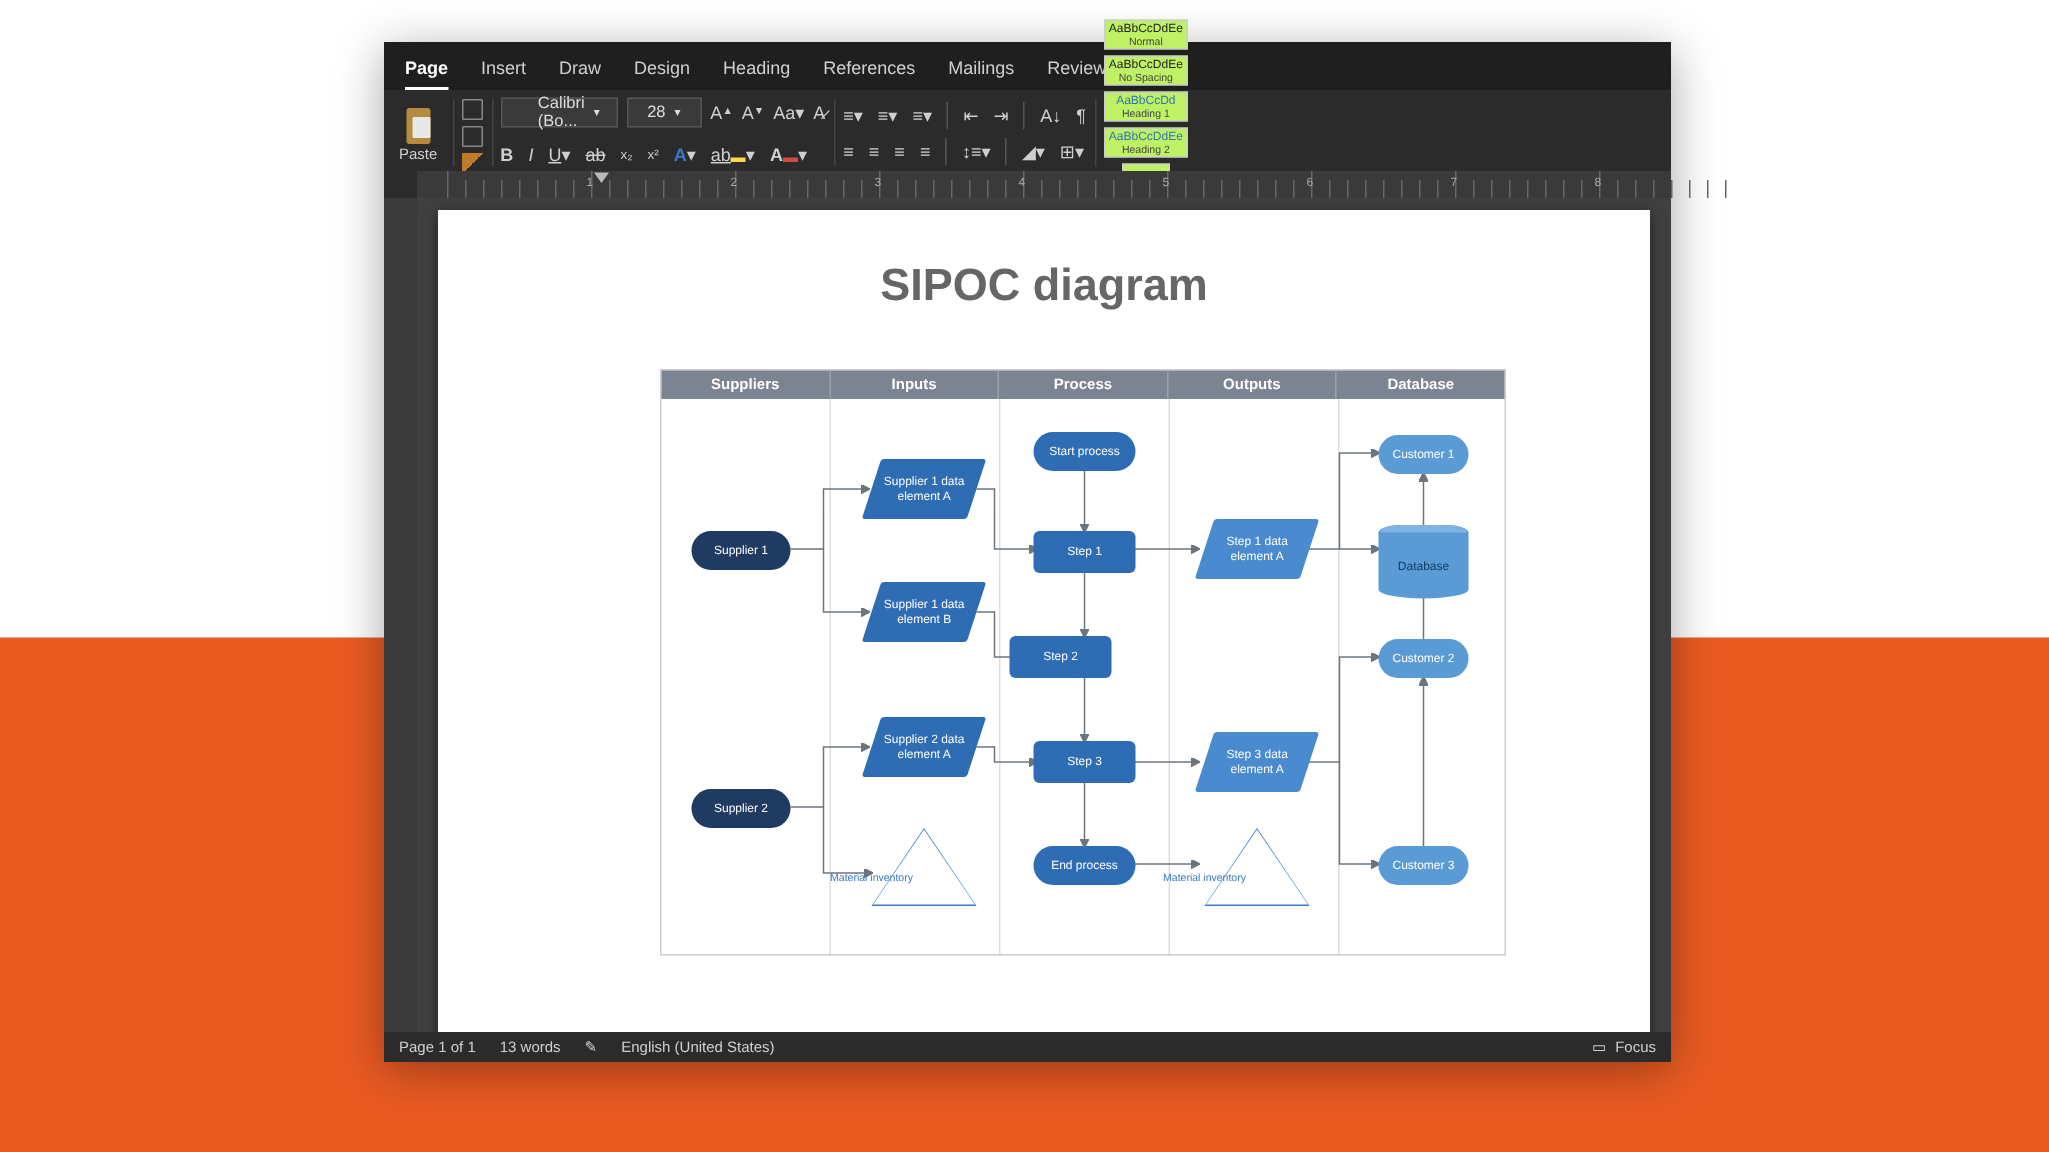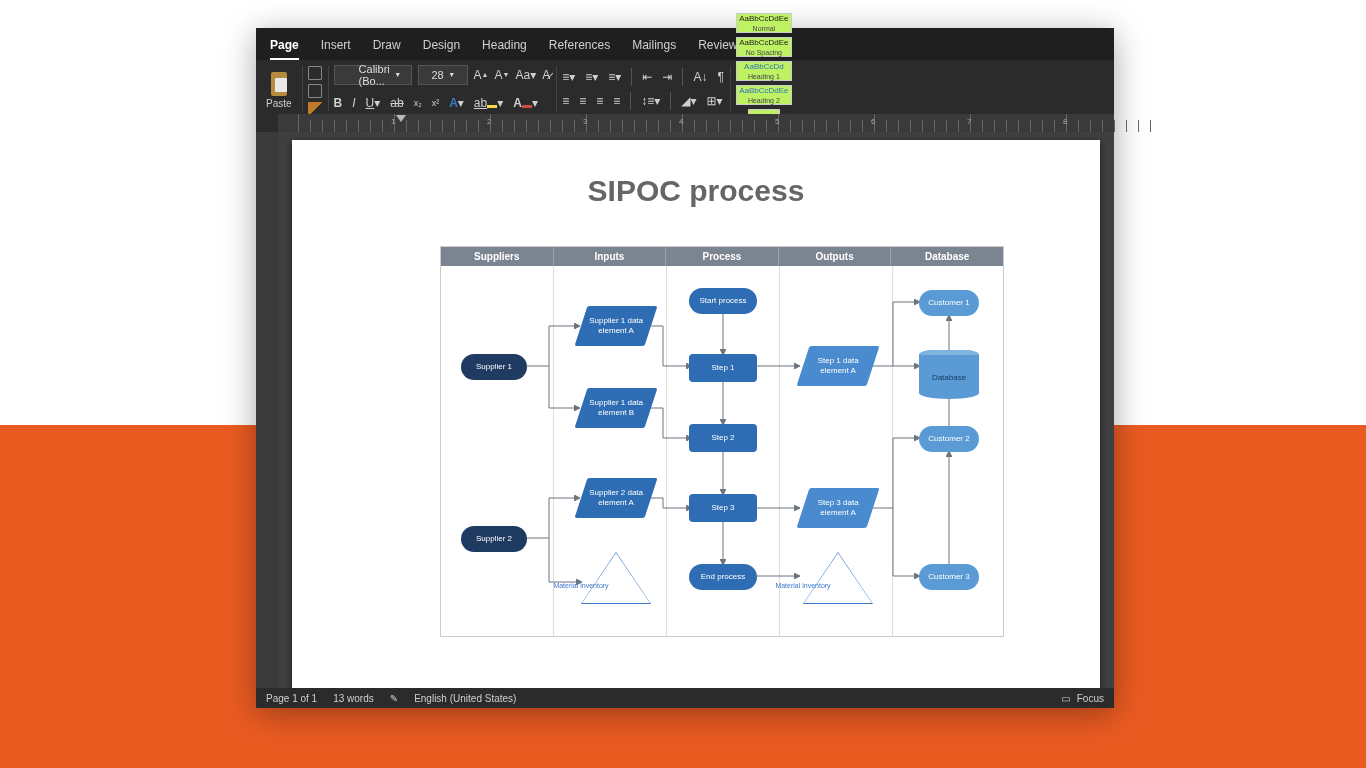--- a/index.html
+++ b/index.html
@@ -280,21 +280,21 @@
         <div class="tick" style="left: 812px; top: 6px;"></div>
         <div class="tick" style="left: 824px; top: 6px;"></div>
         <div class="tick" style="left: 836px; top: 6px;"></div>
         <div class="tick" style="left: 848px; top: 6px;"></div>
         <div class="tick" style="left: 860px; top: 6px;"></div>
         <div class="tick" style="left: 872px; top: 6px;"></div>
       </div>
     <div class="vruler"></div>
     <div class="doc-scroll">
       <div class="page">
-        <div class="title">SIPOC process</div>
+        <div class="title">SIPOC diagram</div>
 
         <div class="sipoc">
           <div class="sipoc-head">
             <div>Suppliers</div>
             <div>Inputs</div>
             <div>Process</div>
             <div>Outputs</div>
             <div>Database</div>
           </div>
           <div class="sipoc-body">
@@ -357,21 +357,21 @@
                 <span>Supplier 2 data element A</span>
               </div>
             <div class="tri-wrap" style="left:140px;top:286px">
               <div class="tri-outline"></div>
                 <div class="tri" style="left:1px;top:1px"></div>
               <div class="tri-label">Material inventory</div>
             </div>
 
             <div class="shape term mid" style="left:248px;top:22px;width:68px">Start process</div>
             <div class="shape proc" style="left:248px;top:88px;width:68px">Step 1</div>
-            <div class="shape proc" style="left:248px;top:158px;width:68px">Step 2</div>
+            <div class="shape proc" style="left:232px;top:158px;width:68px">Step 2</div>
             <div class="shape proc" style="left:248px;top:228px;width:68px">Step 3</div>
             <div class="shape term mid" style="left:248px;top:298px;width:68px">End process</div>
 
             <div class="shape para light" style="left:362px;top:80px">
                 <span>Step 1 data element A</span>
               </div>
             <div class="shape para light" style="left:362px;top:222px">
                 <span>Step 3 data element A</span>
               </div>
             <div class="tri-wrap" style="left:362px;top:286px">

